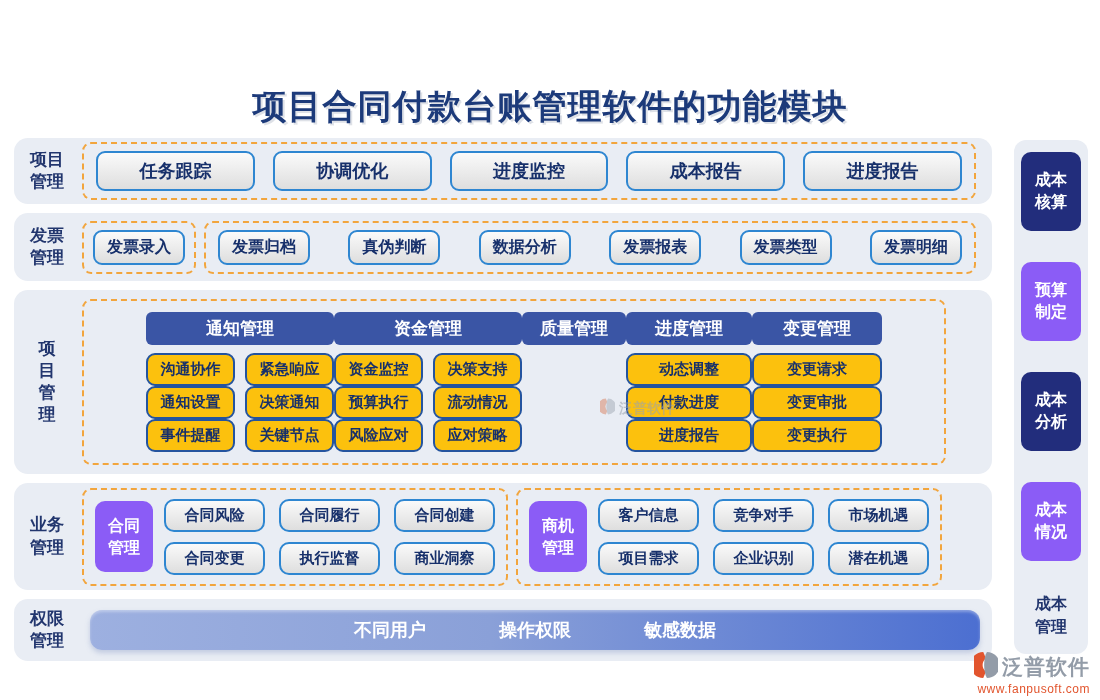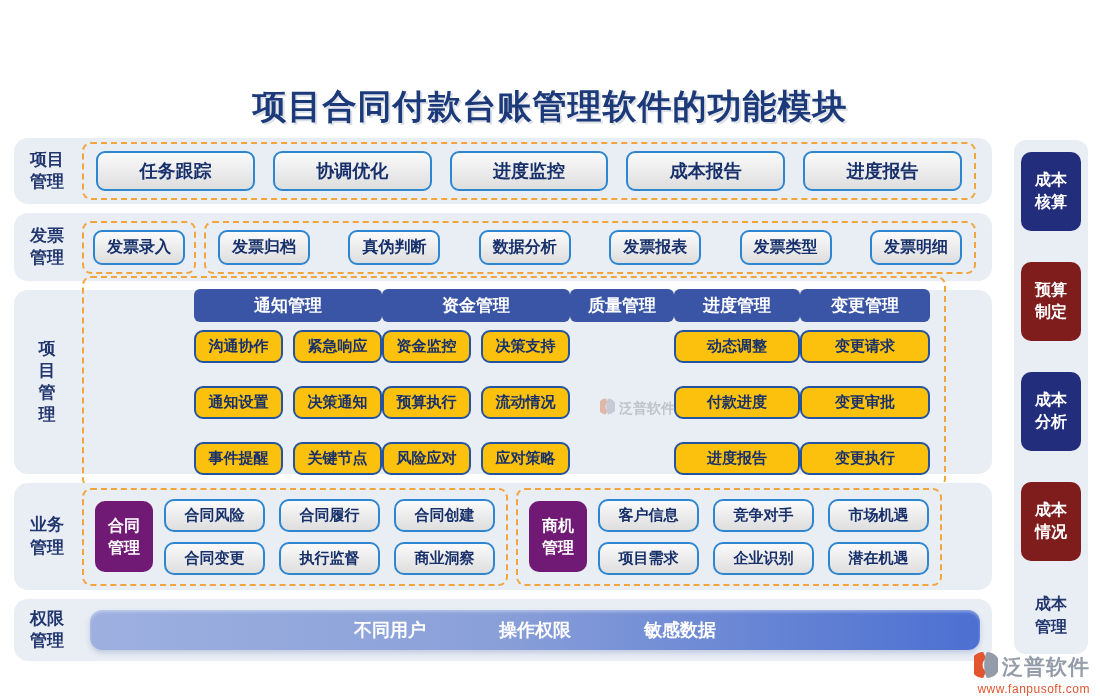--- a/index.html
+++ b/index.html
@@ -37,39 +37,39 @@
     border:2px solid #2e86d1; border-radius:9px;
     color:#17306b; font-weight:bold; text-align:center;
   }
   .dash1 > .btn { flex:1; font-size:18px; padding:6px 0; }
   
   .dash2a { margin:9px 8px 9px 2px; padding:7px 9px; }
   .dash2a > .btn { font-size:16px; padding:5px 12px; }
   .dash2b { flex:1; margin:9px 16px 9px 0; padding:7px 12px; justify-content:space-between; }
   .dash2b > .btn { font-size:16px; padding:5px 12px; }
   
-  .dash3 { flex:1; margin:10px 46px 10px 2px; padding:11px 14px; align-items:stretch; justify-content:flex-end; }
+  .dash3 { flex:1; margin:10px 46px 10px 2px; padding:11px 14px; align-items:stretch; justify-content:center; }
   .col { display:flex; flex-direction:column; gap:8px; }
   .col-header {
     background:#3a55a5; color:#ffffff; font-weight:bold; font-size:17px;
     text-align:center; border-radius:6px; padding:5px 0;
   }
-  .grid { display:grid; gap:23px 10px; flex:1; }
+  .grid { display:grid; gap:0 10px; flex:1; }
   .g2 { grid-template-columns:1fr 1fr; }
   .g1 { grid-template-columns:1fr; }
   .ybtn {
     background:#fcc10d; border:2px solid #24549f; border-radius:9px;
     color:#17306b; font-weight:bold; font-size:15px; text-align:center;
     padding:5px 4px; display:flex; align-items:center; justify-content:center;
   }
   
   .dash4l { flex:1; margin:10px 8px 10px 2px; padding:9px 11px; gap:11px; }
   .dash4r { flex:1; margin:10px 50px 10px 0; padding:9px 11px; gap:11px; }
   .bluetag {
-    width:58px; flex-shrink:0; background:#701a75; border-radius:10px;
+    width:58px; flex-shrink:0; background:#8b5cf6; border-radius:10px;
     color:#ffffff; font-weight:bold; font-size:16px; line-height:1.35;
     text-align:center; padding:14px 4px; white-space:pre-line;
   }
   .grid32 { display:grid; grid-template-columns:repeat(3,1fr); gap:10px 14px; flex:1; }
   .grid32 > .btn { font-size:15px; padding:5px 2px; border-radius:10px; }
   
   .perm-bar {
     flex:1; margin:11px 12px 11px 10px; height:40px; border-radius:12px;
     background:linear-gradient(90deg,#9db0e0 0%,#8aa0d8 45%,#4c6fd1 100%);
     box-shadow:inset 0 2px 3px rgba(255,255,255,.35), 0 3px 5px rgba(120,140,190,.35);
@@ -82,21 +82,21 @@
     background:#e9edf4; border-radius:12px;
     display:flex; flex-direction:column; align-items:center;
     justify-content:space-between; padding:12px 0 16px 0;
   }
   .side-box {
     width:60px; border-radius:10px; color:#ffffff; font-weight:bold;
     font-size:16px; line-height:1.4; text-align:center; padding:17px 0;
     white-space:pre-line;
   }
   .side-navy { background:#222d7c; }
-  .side-yellow { background:#7f1d1d; }
+  .side-yellow { background:#8b5cf6; }
   .side-plain {
     color:#22366e; font-weight:bold; font-size:16px; line-height:1.45;
     text-align:center; white-space:pre-line;
   }
   
   .footer {
     position:absolute; right:10px; top:651px; width:170px;
     display:flex; flex-direction:column; align-items:flex-end;
   }
   .brand-line { display:flex; align-items:center; gap:4px; }

